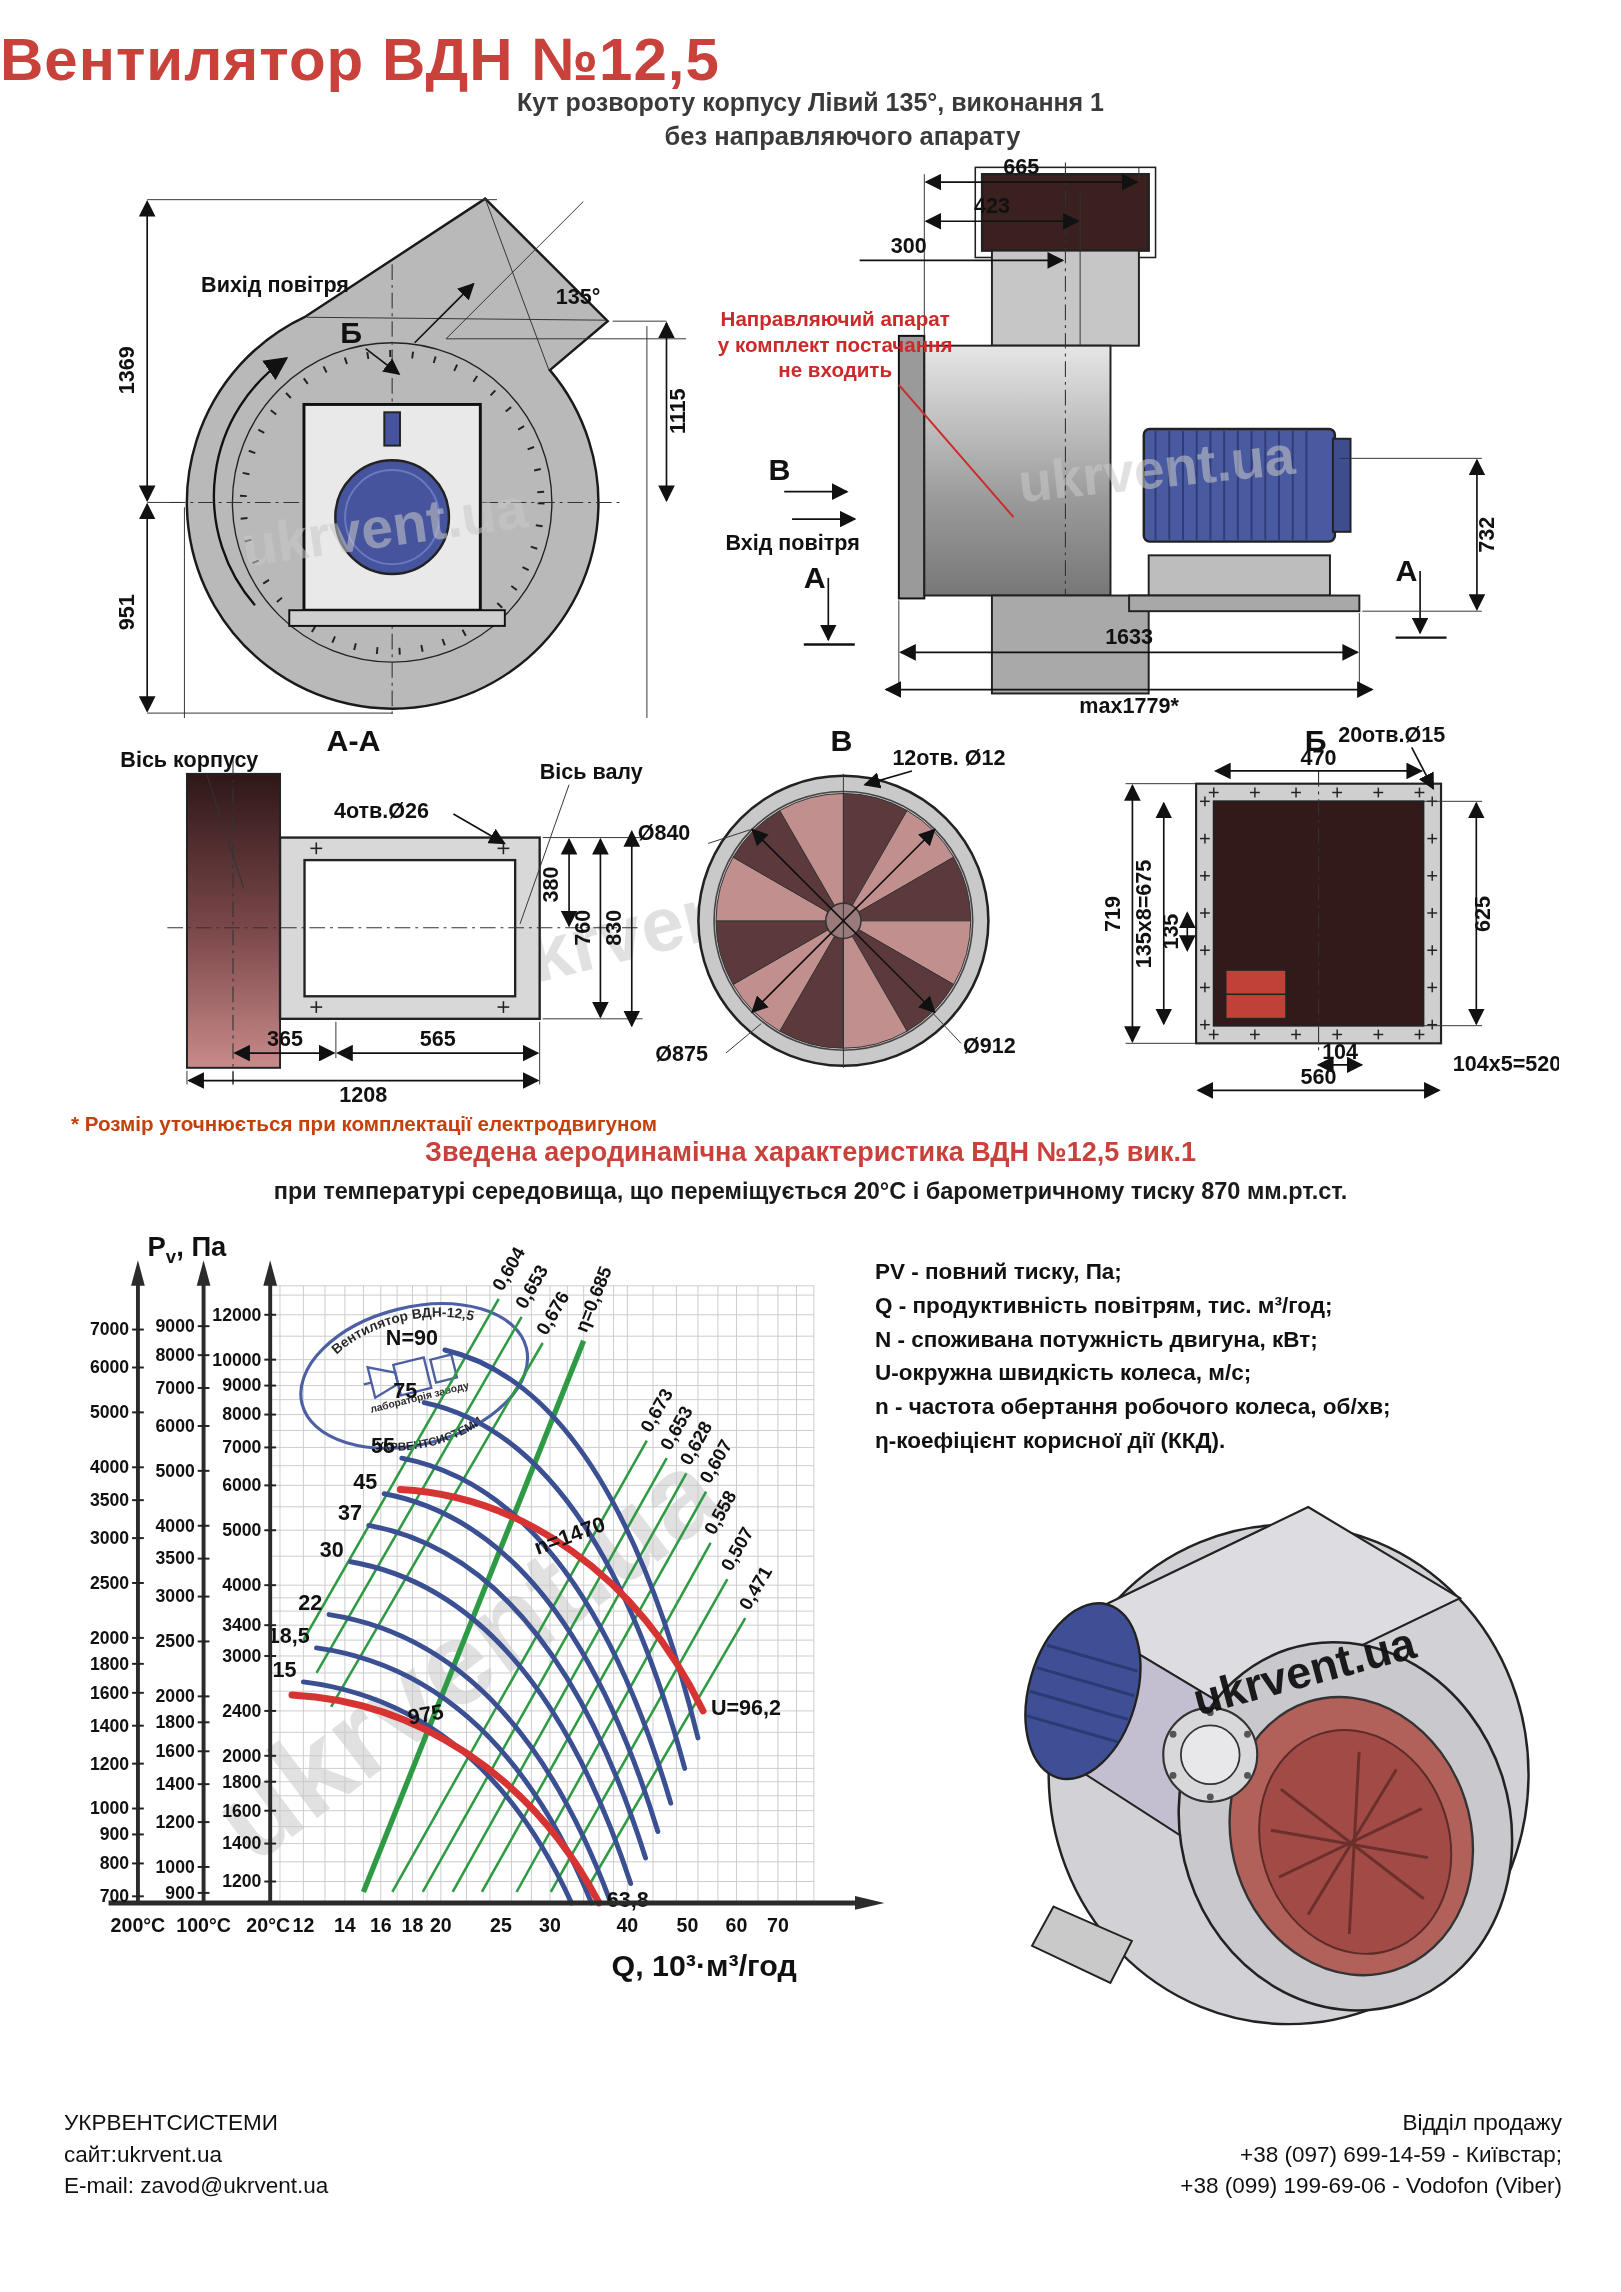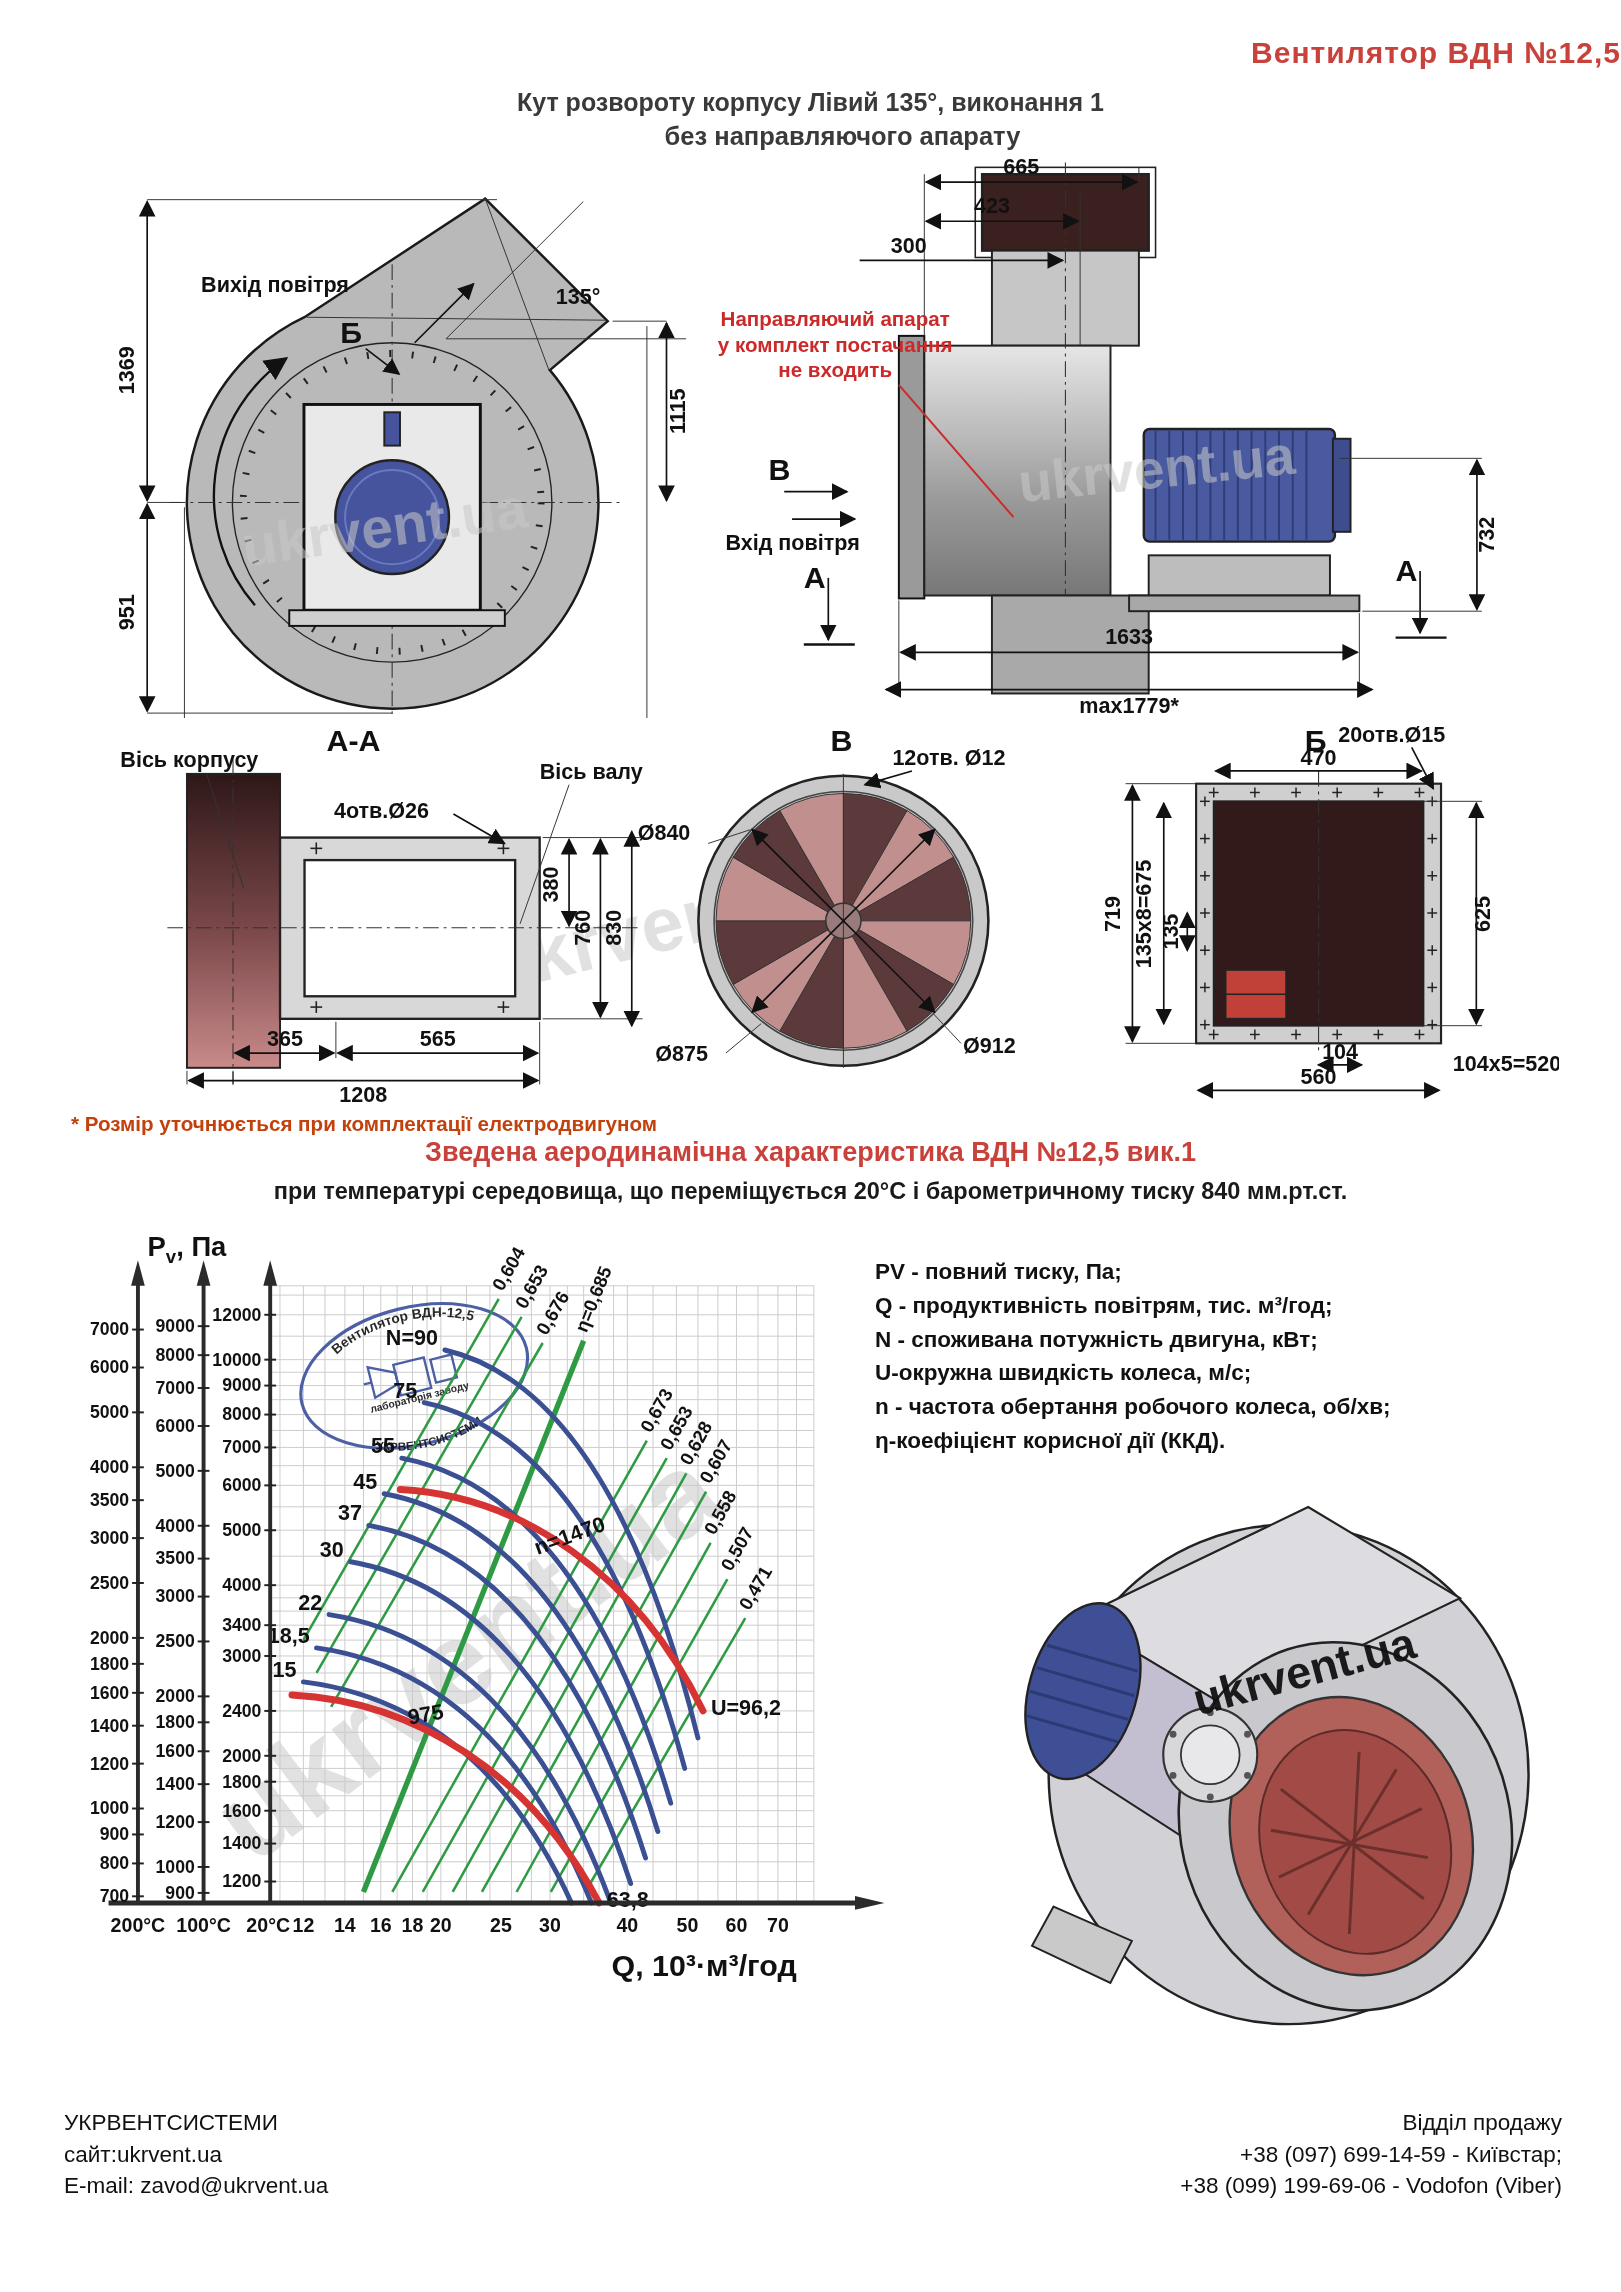--- a/index.html
+++ b/index.html
@@ -1,19 +1,19 @@
 <!DOCTYPE html>
 <html><head>
 <meta charset="utf-8">
 <style>
   html,body{margin:0;padding:0;background:#888;}
   .page{position:relative;width:1621px;height:2293px;background:#ffffff;margin:0 auto;
         font-family:"Liberation Sans",sans-serif;overflow:hidden;}
   .abs{position:absolute;}
-  .title{top:36px;left:0;width:100%;text-align:right;font-size:30px;font-weight:bold;
+  .title{top:25px;left:0;width:100%;text-align:left;font-size:60px;font-weight:bold;
          color:#c8413b;letter-spacing:1px;}
   .sub1{top:88px;left:0;width:100%;text-align:center;font-size:25px;font-weight:bold;color:#3a3a3a;}
   .sub2{top:122px;left:0;width:100%;text-align:center;font-size:25.5px;font-weight:bold;color:#3a3a3a;padding-left:32px;}
   .footnote{left:71px;top:1094px;font-size:20.6px;font-weight:bold;color:#c2410c;margin-top:18px;}
   .aero-title{top:1137px;left:0;width:100%;text-align:center;font-size:27px;font-weight:bold;color:#c8413b;}
   .aero-sub{top:1178px;left:0;width:100%;text-align:center;font-size:23.5px;font-weight:bold;color:#1a1a1a;}
   .legend{left:875px;top:1255px;width:735px;font-size:22.5px;font-weight:bold;color:#111;line-height:1.5;}
   .footer-left{left:64px;top:2107px;font-size:22.5px;color:#111;line-height:1.4;}
   .footer-right{right:59px;top:2107px;font-size:22.5px;color:#111;line-height:1.4;text-align:right;}
   svg{font-family:"Liberation Sans",sans-serif;}
@@ -335,21 +335,21 @@
       <line class="dim" x1="235" y1="352" x2="279" y2="352" marker-start="url(#sca)" marker-end="url(#sca)"></line>
       <text class="dimtxt" x="257" y="346" text-anchor="middle">104</text>
       <text class="dimtxt" x="372" y="358">104x5=520</text>
       <line class="dim" x1="112" y1="378" x2="358" y2="378" marker-start="url(#sca)" marker-end="url(#sca)"></line>
       <text class="dimtxt" x="235" y="372" text-anchor="middle">560</text>
     </g>
   </svg>
 
   <div class="abs footnote">* Розмір уточнюється при комплектації електродвигуном</div>
   <div class="abs aero-title">Зведена аеродинамічна характеристика ВДН №12,5 вик.1</div>
-  <div class="abs aero-sub">при температурі середовища, що переміщується 20°С і барометричному тиску 840 мм.рт.ст.</div>
+  <div class="abs aero-sub">при температурі середовища, що переміщується 20°С і барометричному тиску 870 мм.рт.ст.</div>
 
   <svg id="chart-svg" class="abs" style="left:69px;top:1227px" width="853" height="769" viewBox="0 0 870 785">
     <g id="g-grid">
         <line x1="215" y1="60" x2="215" y2="690" stroke="#cccccc" stroke-width="1"></line>
         <line x1="238.90023229839142" y1="60" x2="238.90023229839142" y2="690" stroke="#cccccc" stroke-width="1"></line>
         <line x1="260.8863147323902" y1="60" x2="260.8863147323902" y2="690" stroke="#cccccc" stroke-width="1"></line>
         <line x1="281.24224761054427" y1="60" x2="281.24224761054427" y2="690" stroke="#cccccc" stroke-width="1"></line>
         <line x1="300.19316773754946" y1="60" x2="300.19316773754946" y2="690" stroke="#cccccc" stroke-width="1"></line>
         <line x1="317.9205696101393" y1="60" x2="317.9205696101393" y2="690" stroke="#cccccc" stroke-width="1"></line>
         <line x1="334.5729039892125" y1="60" x2="334.5729039892125" y2="690" stroke="#cccccc" stroke-width="1"></line>

